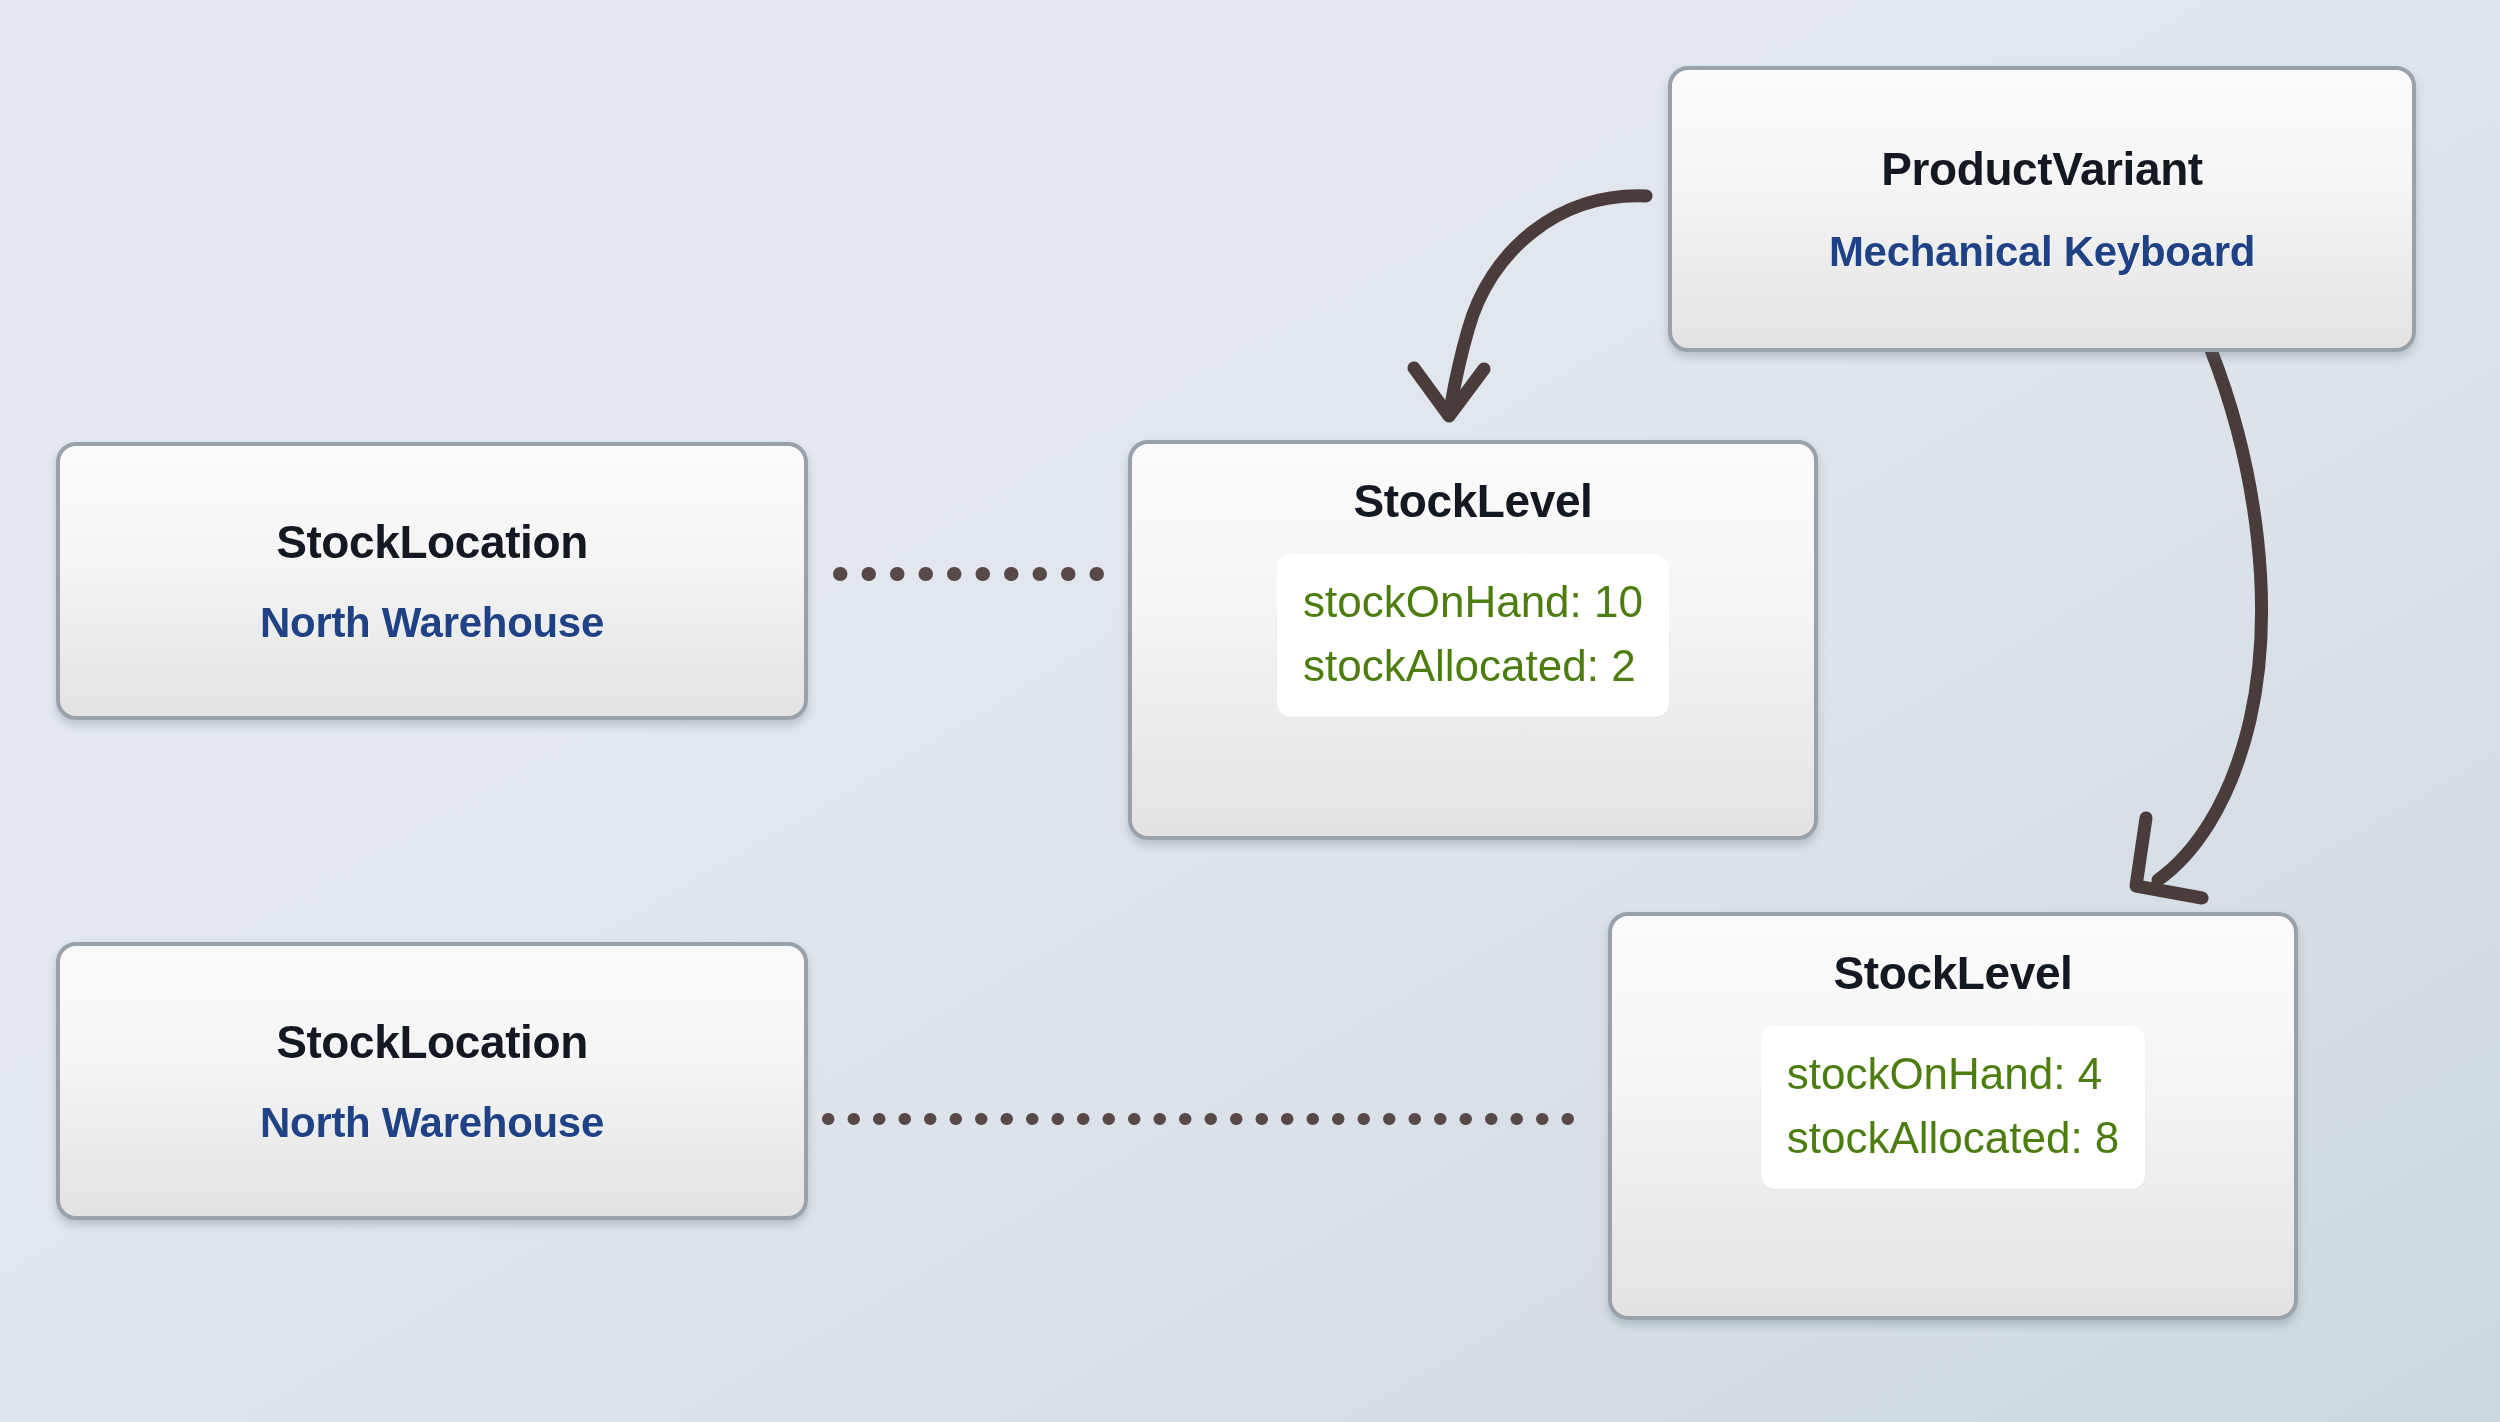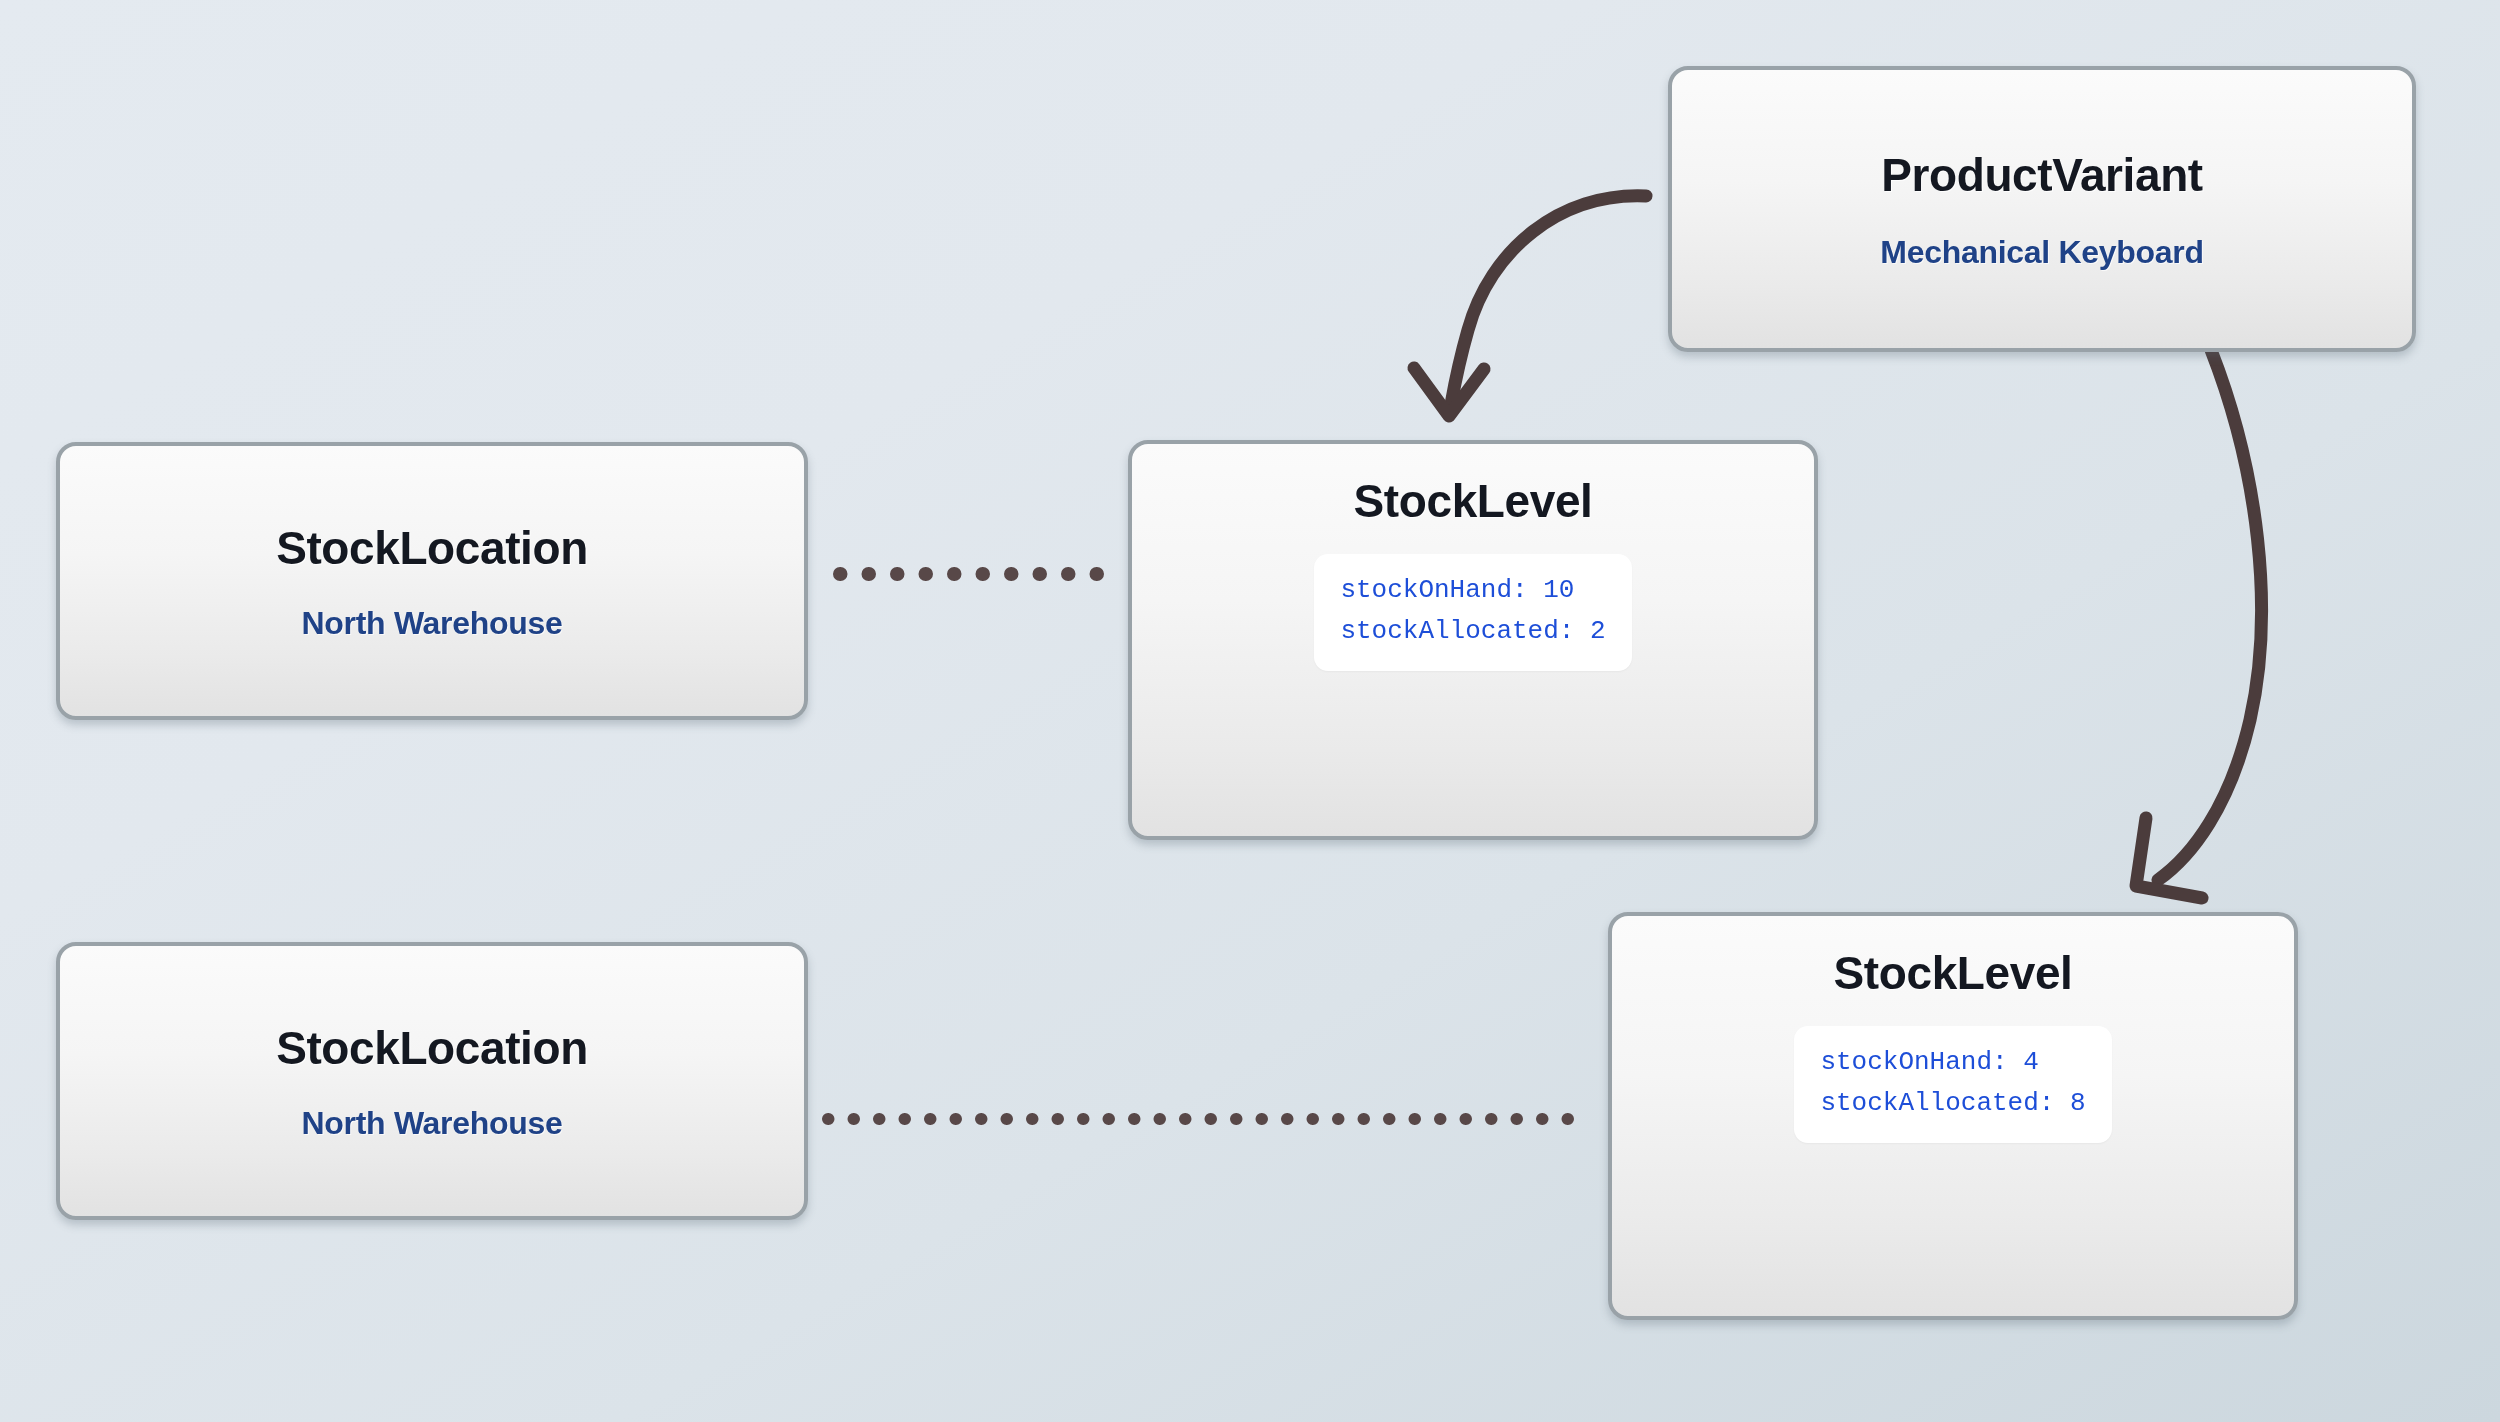--- a/index.html
+++ b/index.html
@@ -47,44 +47,44 @@
     font-size: 46px;
     font-weight: bold;
     color: #141821;
     letter-spacing: -0.4px;
     text-align: center;
     white-space: nowrap;
     text-shadow: 1px 1px 0 rgba(255,255,255,0.85);
   }
 
   .node-subtitle {
-    font-size: 32px;
+    font-size: 42px;
     font-weight: bold;
     color: #1f4287;
     letter-spacing: -0.3px;
     text-align: center;
     white-space: nowrap;
     text-shadow: 1px 1px 0 rgba(255,255,255,0.7);
   }
 
   
   .attr-panel {
     background: #ffffff;
     border-radius: 14px;
     padding: 20px 26px 22px 26px;
     display: flex;
     flex-direction: column;
     gap: 8px;
     box-shadow: 0 1px 2px rgba(0,0,0,0.04);
   }
 
   .attr-row {
-    font-family: Liberation Mono, monospace;
-    font-size: 26px;
-    color: #1d4ed8;
+    font-family: Liberation Sans, sans-serif;
+    font-size: 44px;
+    color: #4d7c0f;
     white-space: nowrap;
     line-height: 1.28;
   }
 
   
   #node-product-variant {
     left: 1668px;
     top: 66px;
     width: 748px;
     height: 286px;

